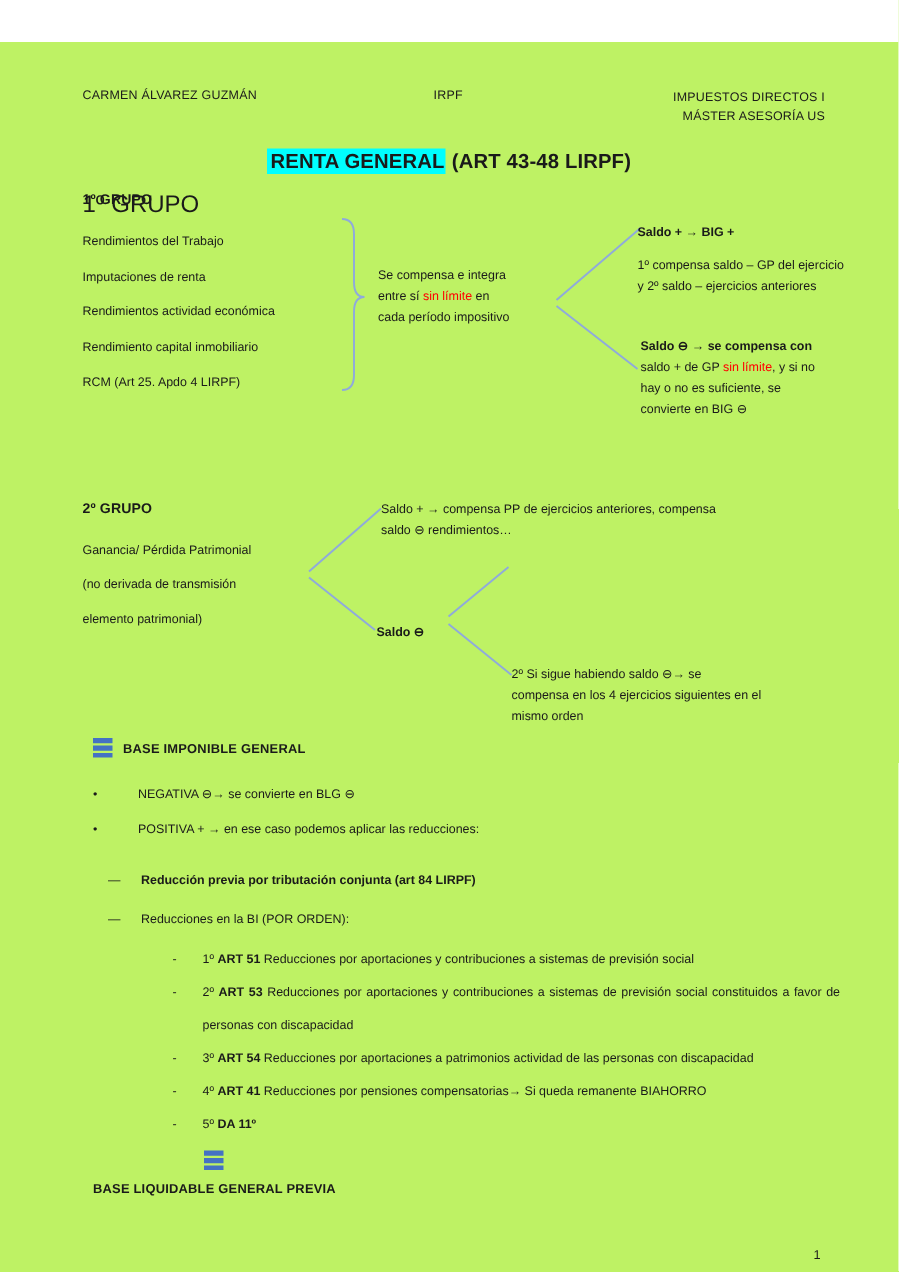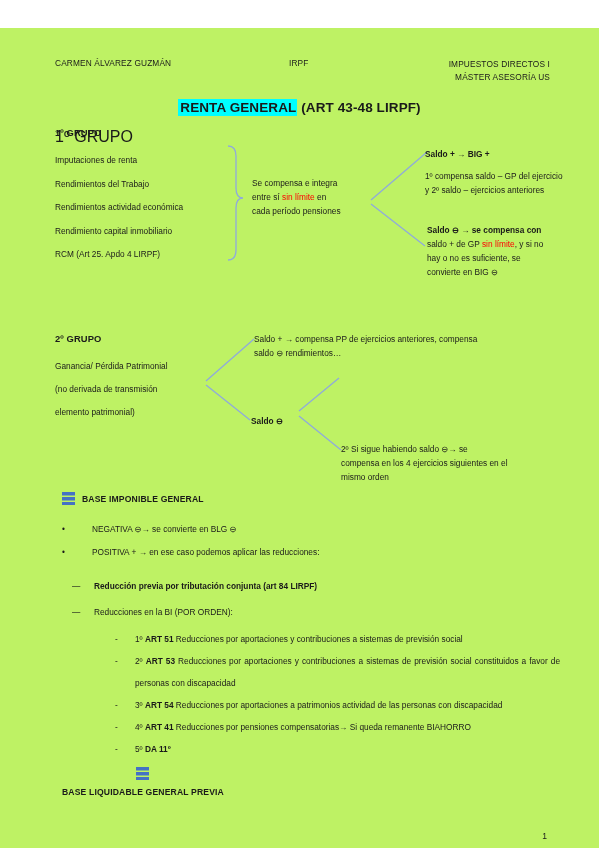--- a/index.html
+++ b/index.html
@@ -111,31 +111,31 @@
 
     <line x1="339" y1="350" x2="299" y2="383" stroke="#8FAADC" stroke-width="1.3"></line>
     <line x1="299" y1="388" x2="341" y2="422" stroke="#8FAADC" stroke-width="1.3"></line>
   </svg>
 
   <div class="abs" style="left:55px; top:100px;">1º GRUPO</div>
 
   <div class="abs grp-title" style="left:55px; top:99px;">1º GRUPO</div>
 
   <div class="abs" style="left:55px; top:121px;">
+    <div class="grp-line">Rendimientos del Trabajo</div>
     <div class="grp-line">Imputaciones de renta</div>
-    <div class="grp-line">Rendimientos del Trabajo</div>
     <div class="grp-line">Rendimientos actividad económica</div>
     <div class="grp-line">Rendimiento capital inmobiliario</div>
     <div class="grp-line">RCM (Art 25. Apdo 4 LIRPF)</div>
   </div>
 
   <div class="abs tx" style="left:252px; top:148px; width:115px;">
     <div>Se compensa e integra</div>
     <div><span>entre sí </span><span class="red">sin límite</span><span> en</span></div>
-    <div>cada período pensiones</div>
+    <div>cada período impositivo</div>
   </div>
 
   <div class="abs tx" style="left:425px; top:119px; width:175px;">
     <div class="bld">Saldo + → BIG +</div>
     <div style="height:8px;"></div>
     <div>1º compensa saldo – GP del ejercicio</div>
     <div>y 2º saldo – ejercicios anteriores</div>
   </div>
 
   <div class="abs tx" style="left:427px; top:195px; width:175px;">

